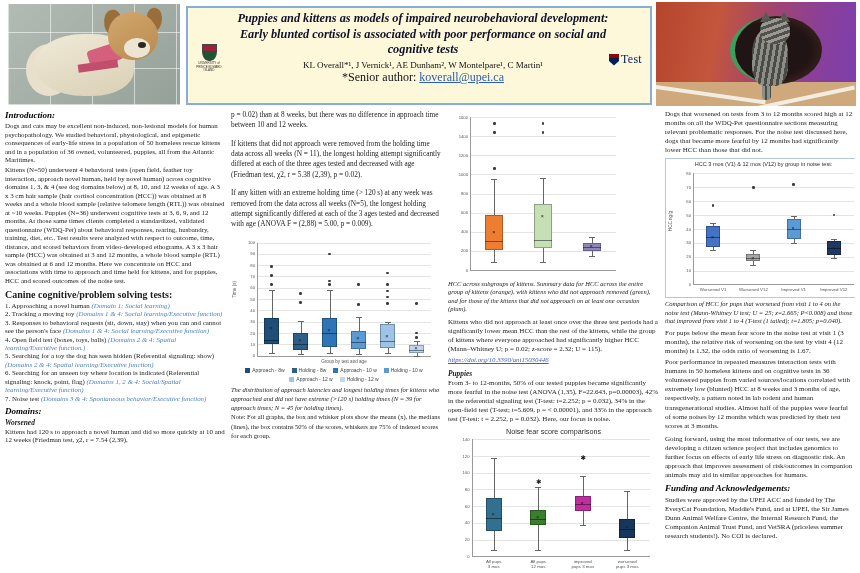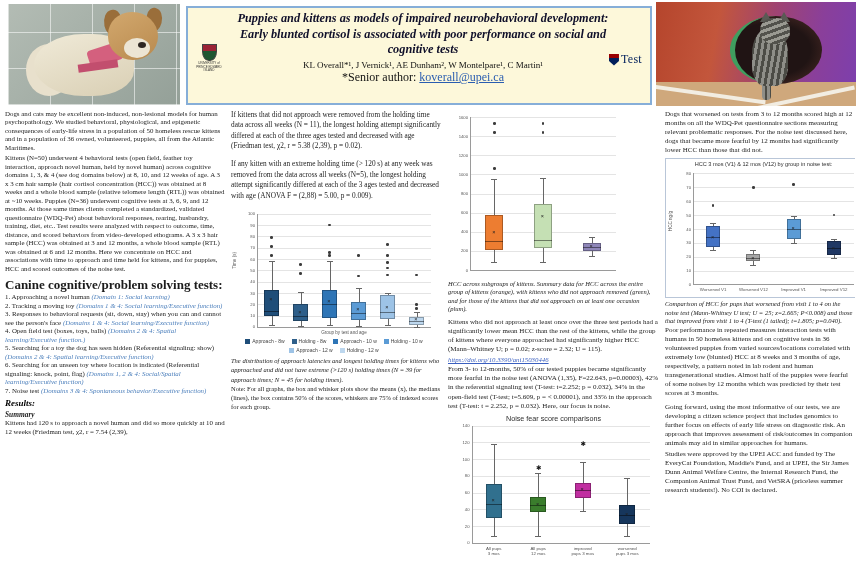--- a/index.html
+++ b/index.html
@@ -57,21 +57,21 @@
   
   .columns { position:absolute; left:5px; top:110px; width:850px; bottom:2px; display:flex; gap:6px; }
   .col { overflow:hidden; }
   .col1 { width:220px; font-size:6.9px; line-height:1.23; }
   .col2 { width:211px; font-size:7.3px; line-height:1.42; }
   .col3 { width:211px; font-size:7.0px; line-height:1.3; }
   .col4 { flex:1; font-size:7.0px; line-height:1.3; }
 
   .section-head { font-size:9px; font-weight:bold; font-style:italic; color:#000; margin:3px 0 1px; }
   .subhead { font-size:7.4px; font-weight:bold; font-style:italic; }
-  .tests-head { font-size:13px; font-weight:bold; margin-top:4px; }
+  .tests-head { font-size:10px; font-weight:bold; margin-top:4px; }
   .domain { color:#4a7ebb; font-style:italic; }
   .para { margin-bottom:2px; }
   .col2 .para { margin-bottom:8px; }
   .caption { font-style:italic; font-size:6.5px; color:#222; margin-top:2px; }
   .note { font-size:6.5px; color:#222; }
   .doi { color:#3a5fc0; font-style:italic; text-decoration:underline; font-size:6.8px; }
 
   
   .chart { position:relative; font-family:"Liberation Sans",sans-serif; }
   .chart-a { width:206px; height:128px; margin-top:2px; }
@@ -136,36 +136,38 @@
     <div class="k-leg"></div>
     <div class="k-cat"></div>
     <div class="k-ear-l"></div>
     <div class="k-ear-r"></div>
     <div class="k-cat-head"></div>
   </div>
 
   <div class="columns">
 
     <div class="col col1">
+      <div class="section-head" style="margin-top:0">Introduction:</div>
       <div class="para">Dogs and cats may be excellent non-induced, non-lesional models for human psychopathology. We studied behavioral, physiological, and epigenetic consequences of early-life stress in a population of 50 homeless rescue kittens and in a population of 36 owned, volunteered, puppies, all from the Atlantic Maritimes.</div>
       <div class="para">Kittens (N=50) underwent 4 behavioral tests (open field, feather toy interaction, approach novel human, held by novel human) across cognitive domains 1, 3, &amp; 4 (see dog domains below) at 8, 10, and 12 weeks of age. A 3 x 3 cm hair sample (hair cortisol concentration (HCC)) was obtained at 8 weeks and a whole blood sample (relative telomere length (RTL)) was obtained at ~10 weeks. Puppies (N=36) underwent cognitive tests at 3, 6, 9, and 12 months. At those same times clients completed a standardized, validated questionnaire (WDQ-Pet) about behavioral responses, rearing, husbandry, training, diet, etc.. Test results were analyzed with respect to outcome, time, distance, and scored behaviors from video-developed ethograms. A 3 x 3 hair sample (HCC) was obtained at 3 and 12 months, a whole blood sample (RTL) was obtained at 6 and 12 months. Here we concentrate on HCC and associations with time to approach and time held for kittens, and for puppies, HCC and scored outcomes of the noise test.</div>
       <div class="tests-head">Canine cognitive/problem solving tests:</div>
       <div><span>1. Approaching a novel human </span><span class="domain">(Domain 1: Social learning)</span></div>
       <div><span>2. Tracking a moving toy </span><span class="domain">(Domains 1 &amp; 4: Social learning/Executive function)</span></div>
       <div><span>3. Responses to behavioral requests (sit, down, stay) when you can and cannot see the person's face </span><span class="domain">(Domains 1 &amp; 4: Social learning/Executive function)</span></div>
       <div><span>4. Open field test (boxes, toys, balls) </span><span class="domain">(Domains 2 &amp; 4: Spatial learning/Executive function.)</span></div>
       <div><span>5. Searching for a toy the dog has seen hidden (Referential signaling: show) </span><span class="domain">(Domains 2 &amp; 4: Spatial learning/Executive function)</span></div>
       <div><span>6. Searching for an unseen toy where location is indicated (Referential signaling: knock, point, flag) </span><span class="domain">(Domains 1, 2 &amp; 4: Social/Spatial learning/Executive function)</span></div>
       <div><span>7. Noise test </span><span class="domain">(Domains 3 &amp; 4: Spontaneous behavior/Executive function)</span></div>
-      <div class="section-head">Results:</div>
-      <div class="subhead">Summary</div>
+      <div class="section-head">Domains:</div>
+      <div class="subhead">Worsened</div>
       <div class="para">Kittens had 120 s to approach a novel human and did so more quickly at 10 and 12 weeks (Friedman test, χ2, r = 7.54 (2,39),</div>
     </div>
 
     <div class="col col2">
+      <div class="para">p = 0.02) than at 8 weeks, but there was no difference in approach time between 10 and 12 weeks.</div>
       <div class="para">If kittens that did not approach were removed from the holding time data across all weeks (N = 11), the longest holding attempt significantly differed at each of the three ages tested and decreased with age (Friedman test, χ2, r = 5.38 (2,39), p = 0.02).</div>
       <div class="para">If any kitten with an extreme holding time (&gt; 120 s) at any week was removed from the data across all weeks (N=5), the longest holding attempt significantly differed at each of the 3 ages tested and decreased with age (ANOVA F = (2,88) = 5.00, p = 0.009).</div>
       <div class="chart chart-a">
           <div class="gl" style="left:26px;top:118px;width:174px"></div>
           <div class="yt" style="left:7px;top:115.6px">0</div>
           <div class="gl" style="left:26px;top:106.7px;width:174px"></div>
           <div class="yt" style="left:7px;top:104.3px">10</div>
           <div class="gl" style="left:26px;top:95.4px;width:174px"></div>
           <div class="yt" style="left:7px;top:93px">20</div>
           <div class="gl" style="left:26px;top:84.1px;width:174px"></div>
@@ -306,20 +308,21 @@
           <div class="wh" style="left:141.66666666666666px;top:138.875px;height:4.78125px"></div>
           <div class="capl" style="left:138.66666666666666px;top:124.53125px;width:6px"></div>
           <div class="capl" style="left:138.66666666666666px;top:143.65625px;width:6px"></div>
           <div class="bx" style="left:132.66666666666666px;top:131.225px;width:18px;height:7.650000000000006px;background:#8e86b8"></div>
           <div class="med" style="left:132.66666666666666px;top:135.05px;width:18px"></div>
           <div class="mean" style="left:139.46666666666667px;top:131.971875px">×</div>
         </div>
       <div class="caption">HCC across subgroups of kittens. Summary data for HCC across the entire group of kittens (orange), with kittens who did not approach removed (green), and for those of the kittens that did not approach on at least one occasion (plum).</div>
       <div class="para" style="margin-top:4px">Kittens who did not approach at least once over the three test periods had a significantly lower mean HCC than the rest of the kittens, while the group of kittens where everyone approached had significantly higher HCC (Mann–Whitney U; p = 0.02; z-score = 2.32; U = 115).</div>
       <div><a href="#" class="doi">https://doi.org/10.3390/ani15030446</a></div>
+      <div class="subhead" style="margin-top:4px">Puppies</div>
       <div class="para">From 3- to 12-months, 50% of our tested puppies became significantly more fearful in the noise test (ANOVA (1,35), F=22.643, p=0.00003), 42% in the referential signaling test (T-test: t=2.252; p = 0.032), 34% in the open-field test (T-test; t=5.609, p = &lt; 0.00001), and 33% in the approach test (T-test: t = 2.252, p = 0.032). Here, our focus is noise.</div>
       <div class="chart chart-c">
           <div class="ctitle" style="left:0;top:1px;width:204px;font-size:7.2px">Noise fear score comparisons</div>
           <div class="gl" style="left:20px;top:130px;width:178px"></div>
           <div class="yt" style="left:1px;top:127.6px">0</div>
           <div class="gl" style="left:20px;top:113.28571428571429px;width:178px"></div>
           <div class="yt" style="left:1px;top:110.88571428571429px">20</div>
           <div class="gl" style="left:20px;top:96.57142857142858px;width:178px"></div>
           <div class="yt" style="left:1px;top:94.17142857142858px">40</div>
           <div class="gl" style="left:20px;top:79.85714285714286px;width:178px"></div>
@@ -434,19 +437,21 @@
             <div class="capl" style="left:163.875px;top:97.6375px;width:6px"></div>
             <div class="bx" style="left:159.875px;top:80.9875px;width:14px;height:13.875px;background:#203864"></div>
             <div class="med" style="left:159.875px;top:87.925px;width:14px"></div>
             <div class="mean" style="left:164.675px;top:85.325px">×</div>
             <div class="out" style="left:165.575px;top:53.325px"></div>
             <div class="xt" style="left:146.75px;top:127px;width:40.25px">Improved V12</div>
             <div class="ylab" style="left:1px;top:50.5px">HCC ng/g</div>
           </div>
       </div>
       <div class="caption">Comparison of HCC for pups that worsened from visit 1 to 4 on the noise test (Mann-Whitney U test; U = 25; z=2.665; P&lt;0.008) and those that improved from visit 1 to 4 (T-test (1 tailed); t=1.805; p=0.040).</div>
+      <div class="para" style="margin-top:3px">For pups below the mean fear score in the noise test at visit 1 (3 months), the relative risk of worsening on the test by visit 4 (12 months) is 1.32, the odds ratio of worsening is 1.67.</div>
       <div class="para">Poor performance in repeated measures interaction tests with humans in 50 homeless kittens and on cognitive tests in 36 volunteered puppies from varied sources/locations correlated with extremely low (blunted) HCC at 8 weeks and 3 months of age, respectively, a pattern noted in lab rodent and human transgenerational studies. Almost half of the puppies were fearful of some noises by 12 months which was predicted by their test scores at 3 months.</div>
       <div class="para" style="margin-top:4px">Going forward, using the most informative of our tests, we are developing a citizen science project that includes genomics to further focus on effects of early life stress on diagnostic risk. An approach that improves assessment of risk/outcomes in companion animals may aid in similar approaches for humans.</div>
+      <div class="section-head">Funding and Acknowledgements:</div>
       <div class="para">Studies were approved by the UPEI ACC and funded by The EveryCat Foundation, Maddie's Fund, and at UPEI, the Sir James Dunn Animal Welfare Centre, the Internal Research Fund, the Companion Animal Trust Fund, and VetSRA (priceless summer research students!). No COI is declared.</div>
     </div>
 
   </div>
 </div>
 
 </body></html>

